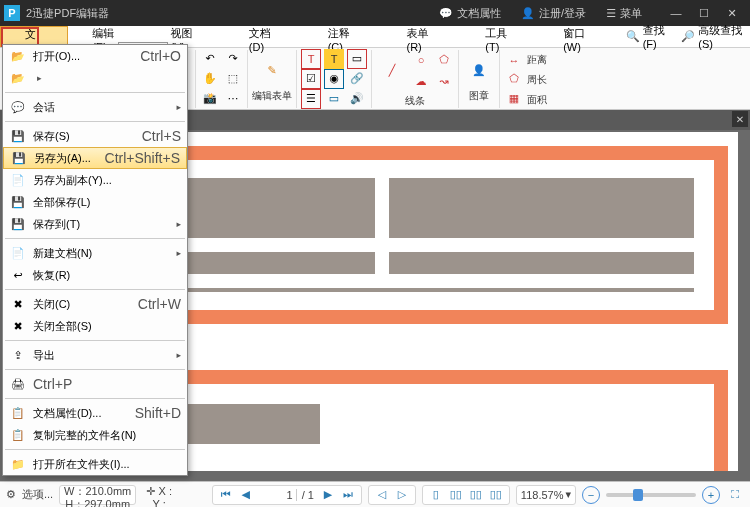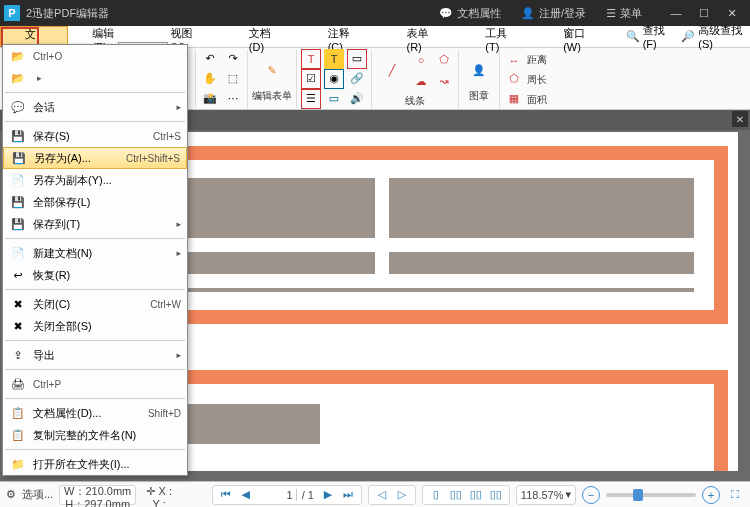--- a/index.html
+++ b/index.html
@@ -37,21 +37,21 @@
 .statusbar{position:absolute;bottom:0;left:0;right:0;height:26px;background:#fafafa;border-top:1px solid #c0c0c0;display:flex;align-items:center;padding:0 6px;gap:6px;font-size:10px;color:#444}
 .statusbar .seg{display:flex;align-items:center;gap:2px;border:1px solid #d6d6d6;border-radius:3px;padding:1px 4px;height:20px;background:#fff}
 .statusbar .seg.noborder{border:none;background:transparent}
 .sbtn{width:18px;height:18px;display:flex;align-items:center;justify-content:center;color:#2a7ab0}
 .slider{width:90px;height:4px;background:#ccc;position:relative;border-radius:2px}
 .slider .knob{position:absolute;left:30%;top:-4px;width:10px;height:12px;background:#4a90d9;border-radius:2px}
 .dropdown{position:absolute;top:44px;left:2px;width:186px;background:#fdfdfd;border:1px solid #8a8a8a;box-shadow:2px 2px 6px rgba(0,0,0,.3);z-index:50}
 .dditem{height:22px;display:flex;align-items:center;padding:0 6px;position:relative}
 .dditem .ic{width:18px;height:16px;margin-right:6px;display:flex;align-items:center;justify-content:center}
 .dditem .lab{flex:1}
-.dditem .sc{color:#555;font-size:10px}
+.dditem .sc{color:#555;font-size:14px}
 .dditem .arr{color:#555;font-size:9px;margin-left:4px}
 .dditem.sep{height:1px;background:#ccc;margin:3px 2px;padding:0}
 .dditem.hover{background:linear-gradient(#fff2c8,#ffe089);border:1px solid #e0b040;height:22px}
 .redbox{position:absolute;border:2px solid #cc3b2e;pointer-events:none}
 </style>
 </head>
 <body>
 
 <div class="titlebar">
   <div class="logo">P</div>
@@ -212,20 +212,21 @@
     <div class="tbrow">
         <div class="tbicon" style="color:#c33">▦</div>
         <span class="tblbl">面积</span>
       </div>
   </div>
 </div>
 
 <div class="dropdown">
   <div class="dditem">
       <span class="ic">📂</span>
+      <span class="lab">打开(O)...</span>
       <span class="sc">Ctrl+O</span>
     </div>
   <div class="dditem">
       <span class="ic">📂</span>
       <span class="arr">▸</span>
     </div>
   <div class="dditem sep"></div>
   <div class="dditem">
       <span class="ic">💬</span>
       <span class="lab">会话</span>

